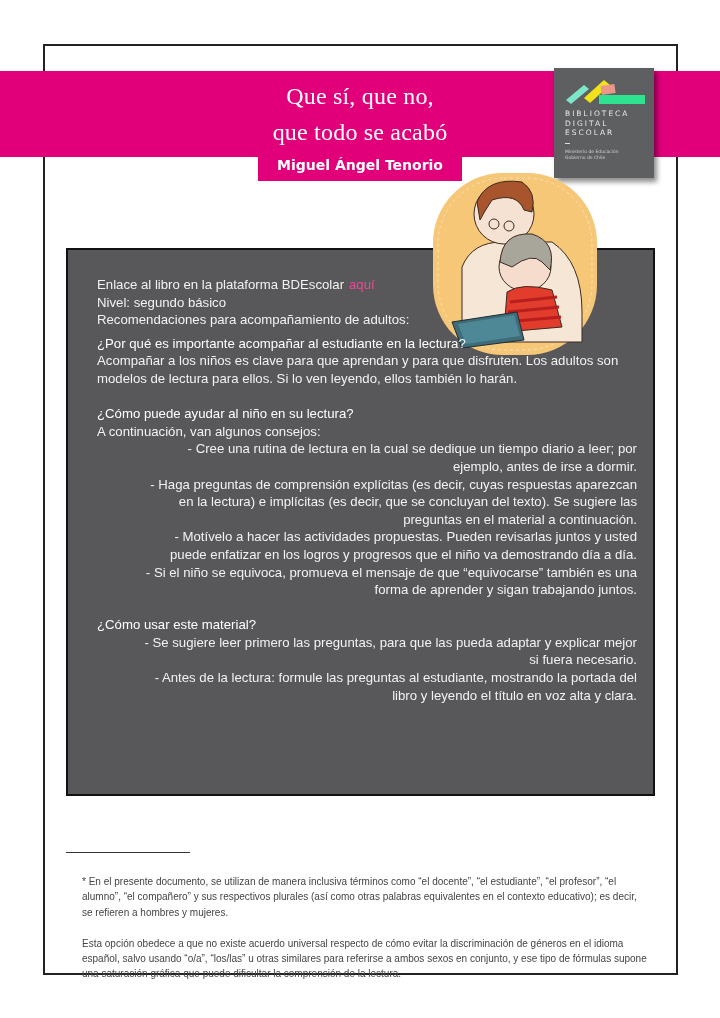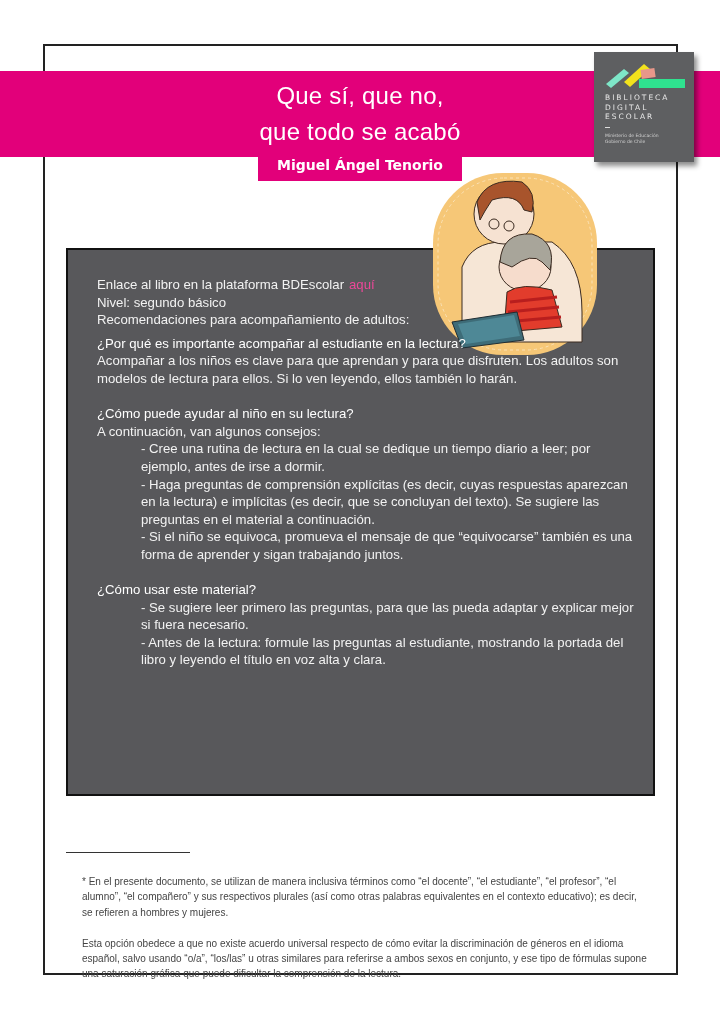--- a/index.html
+++ b/index.html
@@ -9,52 +9,51 @@
   }
   .frame {
     position: absolute; left: 43px; top: 44px; width: 631px; height: 927px;
     border: 2px solid #222; box-sizing: content-box;
   }
   .pink-band {
     position: absolute; left: 0; top: 71px; width: 720px; height: 86px; background: #e2007a;
   }
   .title {
     position: absolute; left: 190px; width: 340px; top: 78px; text-align: center;
-    color: #fff; font-family: Liberation Sans, sans-serif; font-size: 24px; line-height: 36px;
+    color: #fff; font-family: Liberation Serif, serif; font-size: 24px; line-height: 36px;
     letter-spacing: 0.2px;
   }
   .author-box {
     position: absolute; left: 258px; top: 150px; width: 204px; height: 31px; background: #e2007a;
     color: #fff; font-size: 14px; line-height: 31px; text-align: center; font-weight: bold;
   }
   .logo {
-    position: absolute; left: 554px; top: 52px; width: 100px; height: 110px; background: #5e5f61;
+    position: absolute; left: 554px; top: 68px; width: 100px; height: 110px; background: #5e5f61;
     box-shadow: 3px 4px 5px rgba(0,0,0,0.45);
-    margin-left: 40px;
   }
   .logo-text {
     position: absolute; left: 11px; top: 41px; color: #e8e8e8; font-size: 7.5px; letter-spacing: 2px;
     line-height: 9.5px; font-family: "DejaVu Sans", sans-serif;
   }
   .logo-dash { position: absolute; left: 11px; top: 75px; width: 5px; height: 1px; background: #ddd; }
   .logo-sub {
     position: absolute; left: 11px; top: 81px; color: #cfcfcf; font-size: 4.5px; line-height: 6px;
   }
   .grey-box {
     position: absolute; left: 66px; top: 248px; width: 585px; height: 544px; background: #58585b;
     border: 2px solid #111; box-sizing: content-box;
   }
   .content {
     position: absolute; left: 97px; top: 276px; width: 540px; color: #f2f2f2;
     font-family: "Liberation Sans", sans-serif; font-size: 13.2px; line-height: 17.6px;
   }
   .content p { margin: 0; }
   .content .head { font-weight: normal; color: #ffffff; }
   .content .gap { height: 17.6px; }
-  .content .indent { padding-left: 44px; }
+  .content .indent { padding-left: 44px; text-align: right; }
   .link { color: #ec4899; margin-left: 5px; }
   .illus-top { position: absolute; left: 432px; top: 172px; width: 166px; height: 184px; pointer-events: none; }
   .footnote-rule { position: absolute; left: 66px; top: 852px; width: 124px; height: 1px; background: #333; }
   .footnote {
     position: absolute; left: 66px; top: 858px; width: 600px; color: #444;
     font-family: "Liberation Sans", sans-serif; font-size: 10px; line-height: 15.3px;
   }
   .footnote p { margin: 16px; }
 </style>
 </head>
@@ -120,20 +119,21 @@
   <div style="height:6px"></div>
 
   <p class="head">¿Por qué es importante acompañar al estudiante en la lectura?</p>
   <p>Acompañar a los niños es clave para que aprendan y para que disfruten. Los adultos son modelos de lectura para ellos. Si lo ven leyendo, ellos también lo harán.</p>
   <div class="gap"></div>
 
   <p class="head">¿Cómo puede ayudar al niño en su lectura?</p>
   <p>A continuación, van algunos consejos:</p>
   <p class="indent">- Cree una rutina de lectura en la cual se dedique un tiempo diario a leer; por ejemplo, antes de irse a dormir.</p>
   <p class="indent">- Haga preguntas de comprensión explícitas (es decir, cuyas respuestas aparezcan en la lectura) e implícitas (es decir, que se concluyan del texto). Se sugiere las preguntas en el material a continuación.</p>
+  <p class="indent">- Motívelo a hacer las actividades propuestas. Pueden revisarlas juntos y usted puede enfatizar en los logros y progresos que el niño va demostrando día a día.</p>
   <p class="indent">- Si el niño se equivoca, promueva el mensaje de que “equivocarse” también es una forma de aprender y sigan trabajando juntos.</p>
   <div class="gap"></div>
 
   <p class="head">¿Cómo usar este material?</p>
   <p class="indent">- Se sugiere leer primero las preguntas, para que las pueda adaptar y explicar mejor si fuera necesario.</p>
   <p class="indent">- Antes de la lectura: formule las preguntas al estudiante, mostrando la portada del libro y leyendo el título en voz alta y clara.</p>
 </div>
 
 <div class="footnote-rule"></div>
 <div class="footnote">

